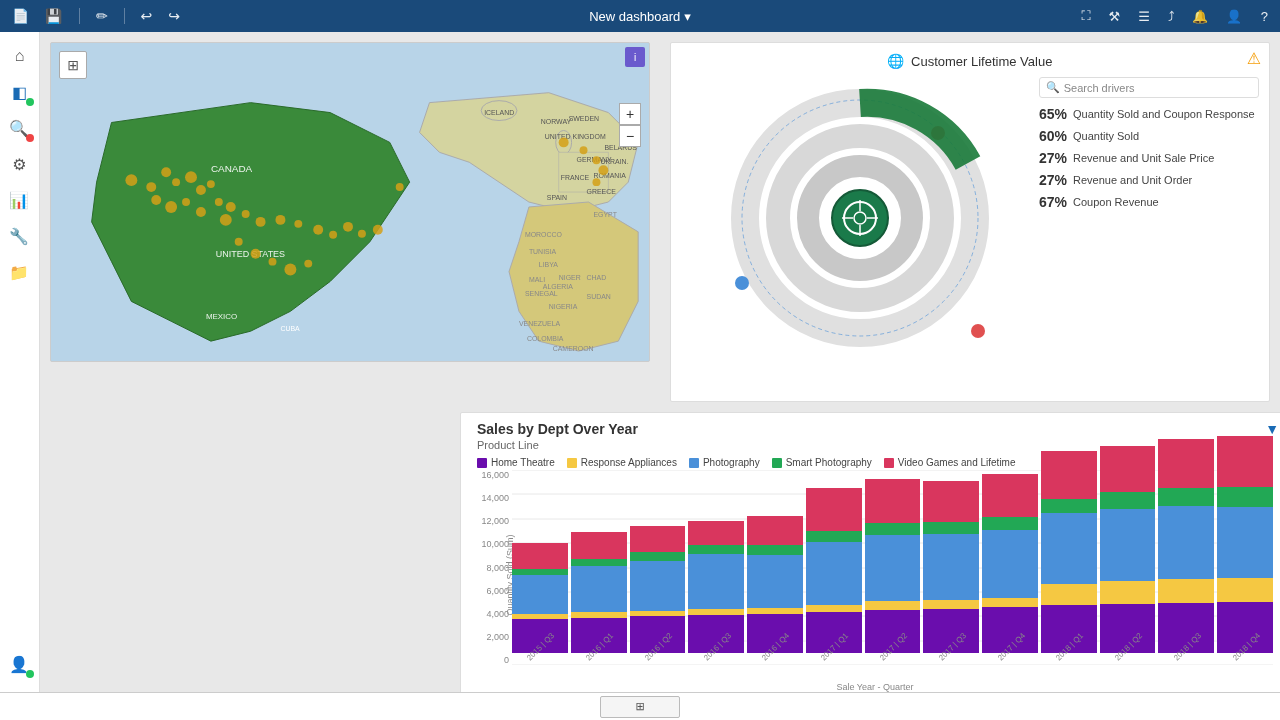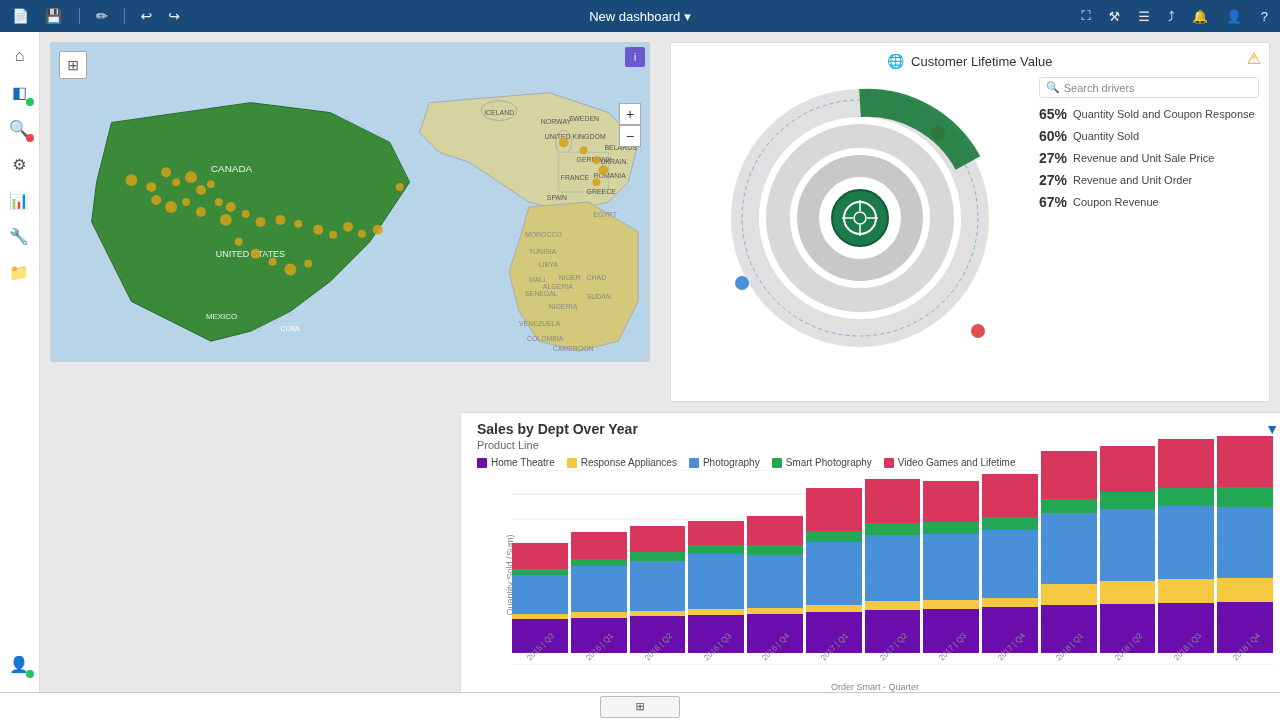--- a/index.html
+++ b/index.html
@@ -557,22 +557,33 @@
                   <div style="width: 100%; height: 24px; background: rgb(245, 200, 66);"></div>
                   <div style="width: 100%; height: 71px; background: rgb(74, 144, 217);"></div>
                   <div style="width: 100%; height: 20px; background: rgb(34, 168, 85);"></div>
                   <div style="width: 100%; height: 51px; background: rgb(217, 54, 94);"></div>
                 </div>
                 <div style="font-size: 8px; color: rgb(136, 136, 136); margin-top: 3px; text-align: center; white-space: nowrap; transform: rotate(-45deg); transform-origin: left top; margin-left: 6px;">2018 | Q4</div>
               </div>
             </div>
         </div>
 
+        <div id="y-labels" style="position:absolute;top:0;left:0;width:35px;height:195px;display:flex;flex-direction:column;justify-content:space-between;">
+        <div style="font-size: 9px; color: rgb(136, 136, 136); text-align: right; width: 100%; padding-right: 3px;">16,000</div>
+            <div style="font-size: 9px; color: rgb(136, 136, 136); text-align: right; width: 100%; padding-right: 3px;">14,000</div>
+            <div style="font-size: 9px; color: rgb(136, 136, 136); text-align: right; width: 100%; padding-right: 3px;">12,000</div>
+            <div style="font-size: 9px; color: rgb(136, 136, 136); text-align: right; width: 100%; padding-right: 3px;">10,000</div>
+            <div style="font-size: 9px; color: rgb(136, 136, 136); text-align: right; width: 100%; padding-right: 3px;">8,000</div>
+            <div style="font-size: 9px; color: rgb(136, 136, 136); text-align: right; width: 100%; padding-right: 3px;">6,000</div>
+            <div style="font-size: 9px; color: rgb(136, 136, 136); text-align: right; width: 100%; padding-right: 3px;">4,000</div>
+            <div style="font-size: 9px; color: rgb(136, 136, 136); text-align: right; width: 100%; padding-right: 3px;">2,000</div>
+            <div style="font-size: 9px; color: rgb(136, 136, 136); text-align: right; width: 100%; padding-right: 3px;">0</div>
+          </div>
       </div>
-      <div class="x-axis-label">Order Smart - Quarter</div>
+      <div class="x-axis-label">Sale Year - Quarter</div>
     </div>
   </div>
 
 </div>
 
 <div id="bottom-bar">
   <div class="bottom-tab">
     <span>⊞</span>
   </div>
 </div>

